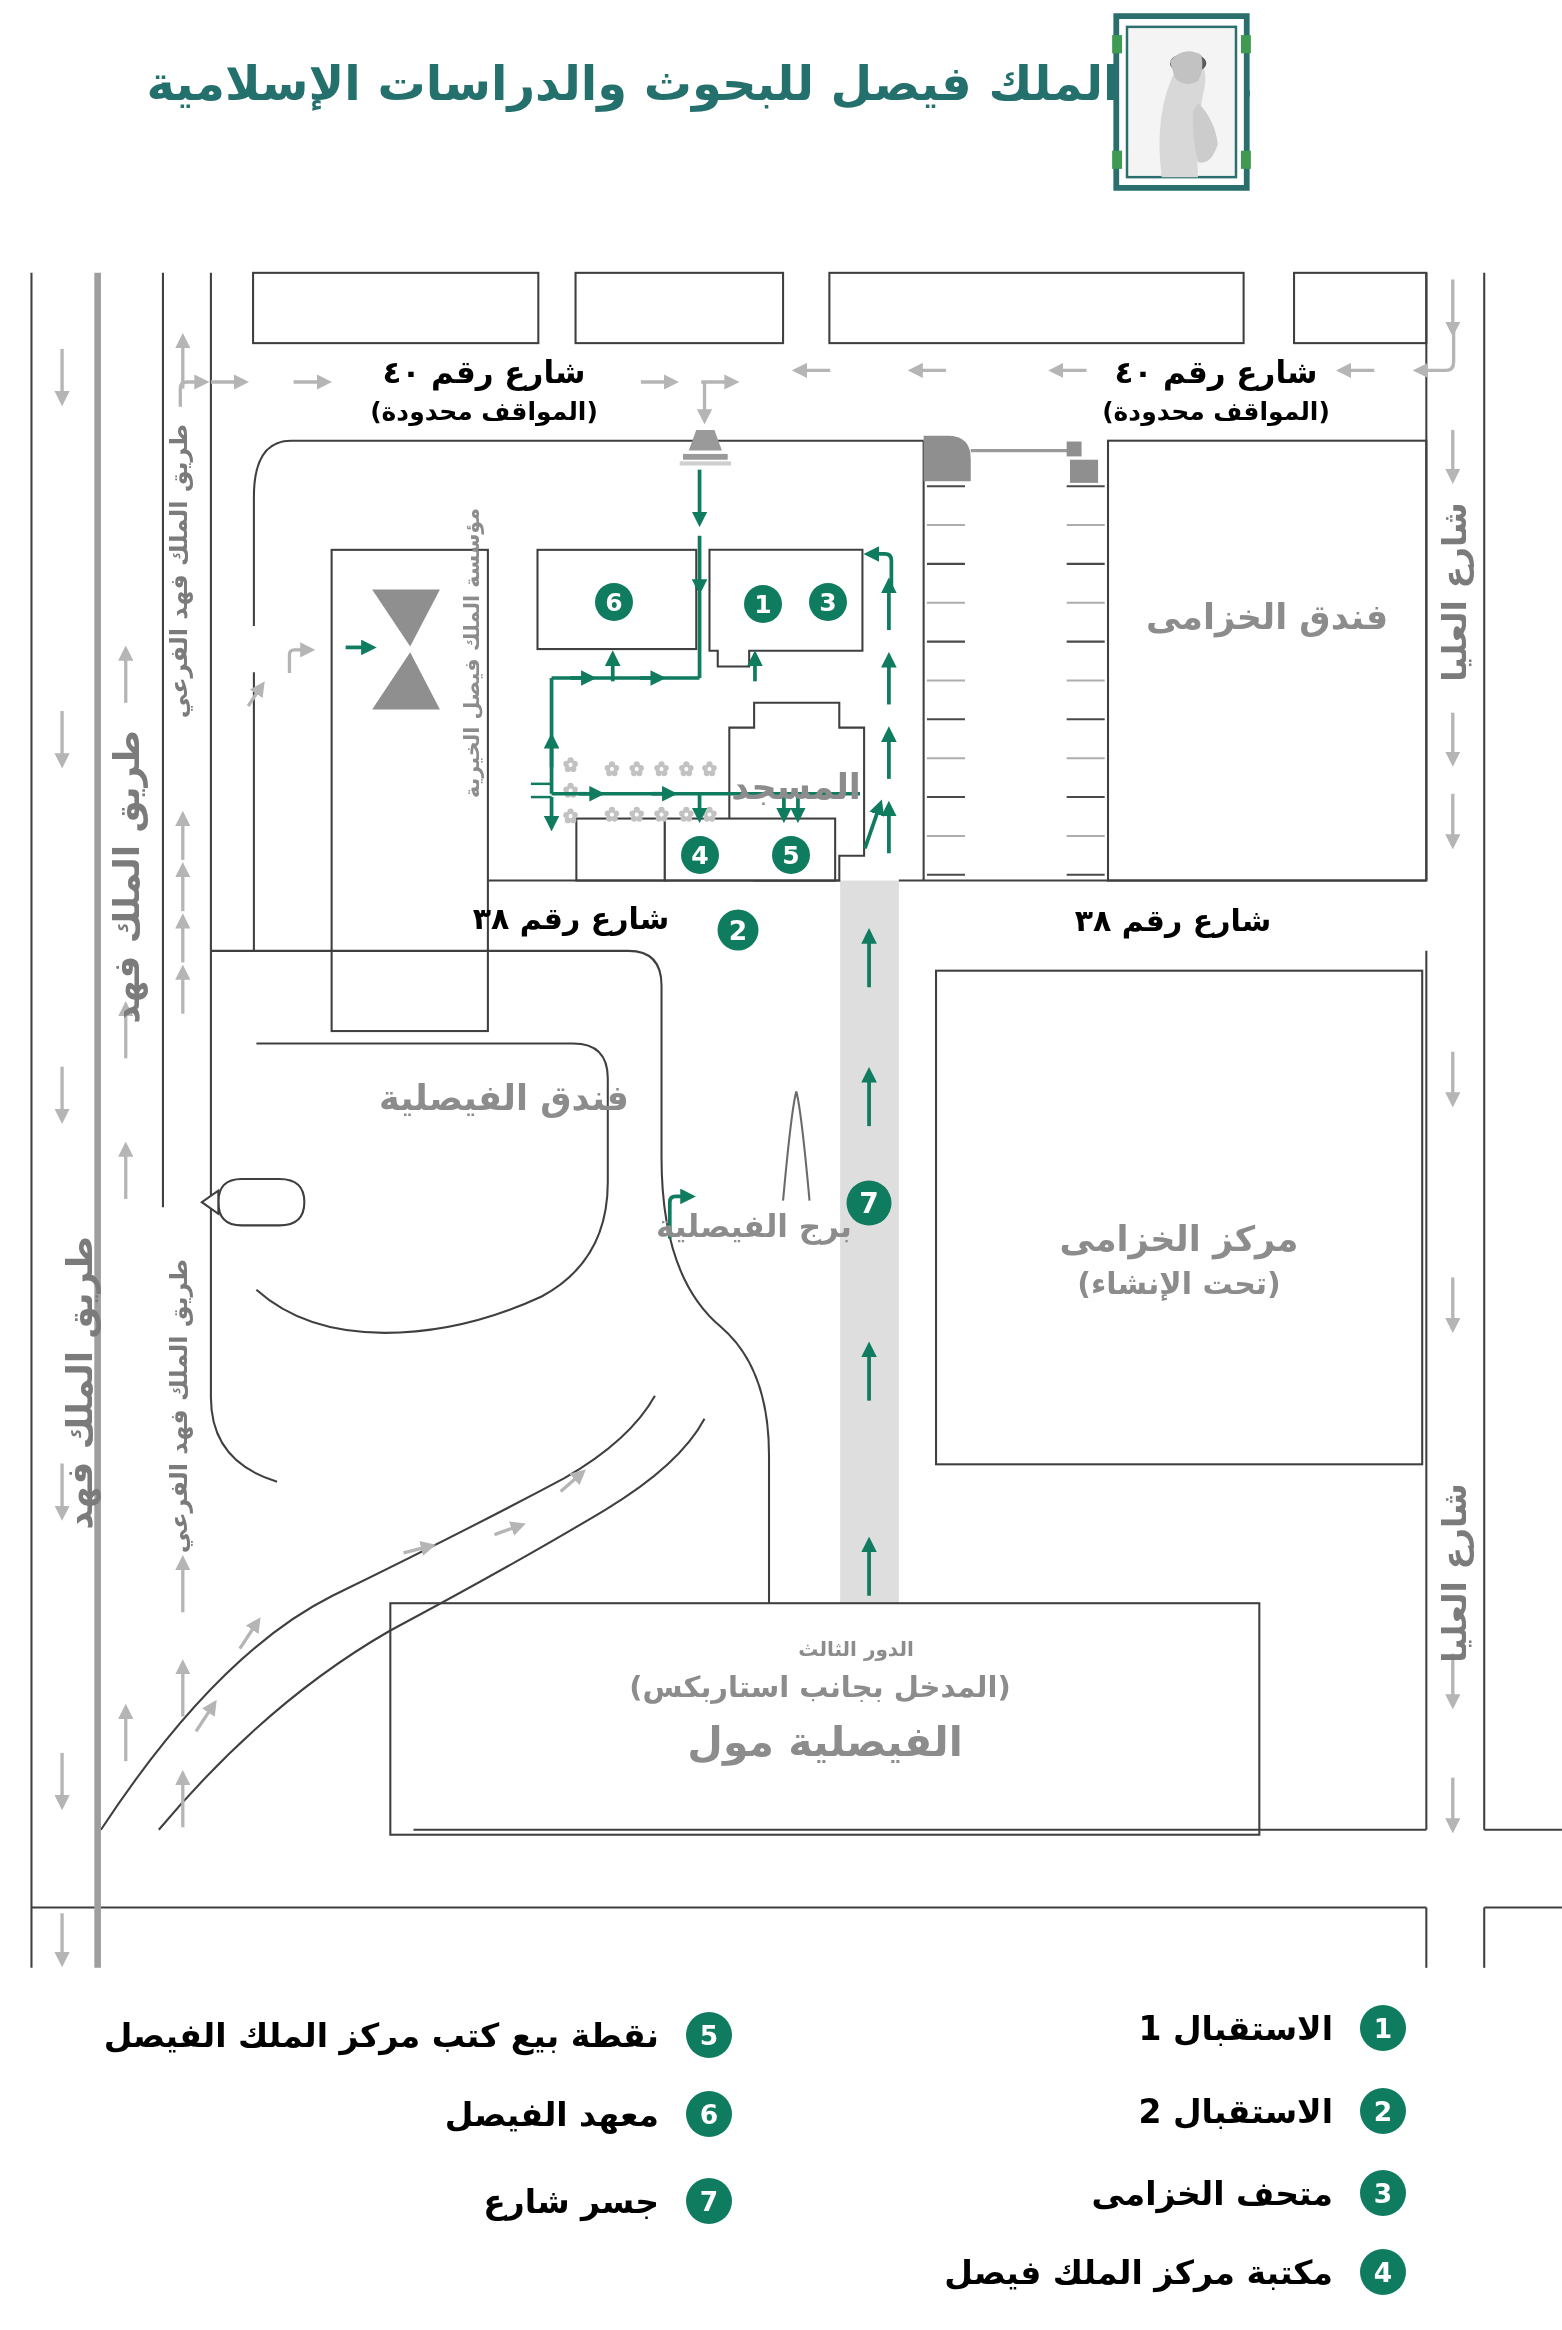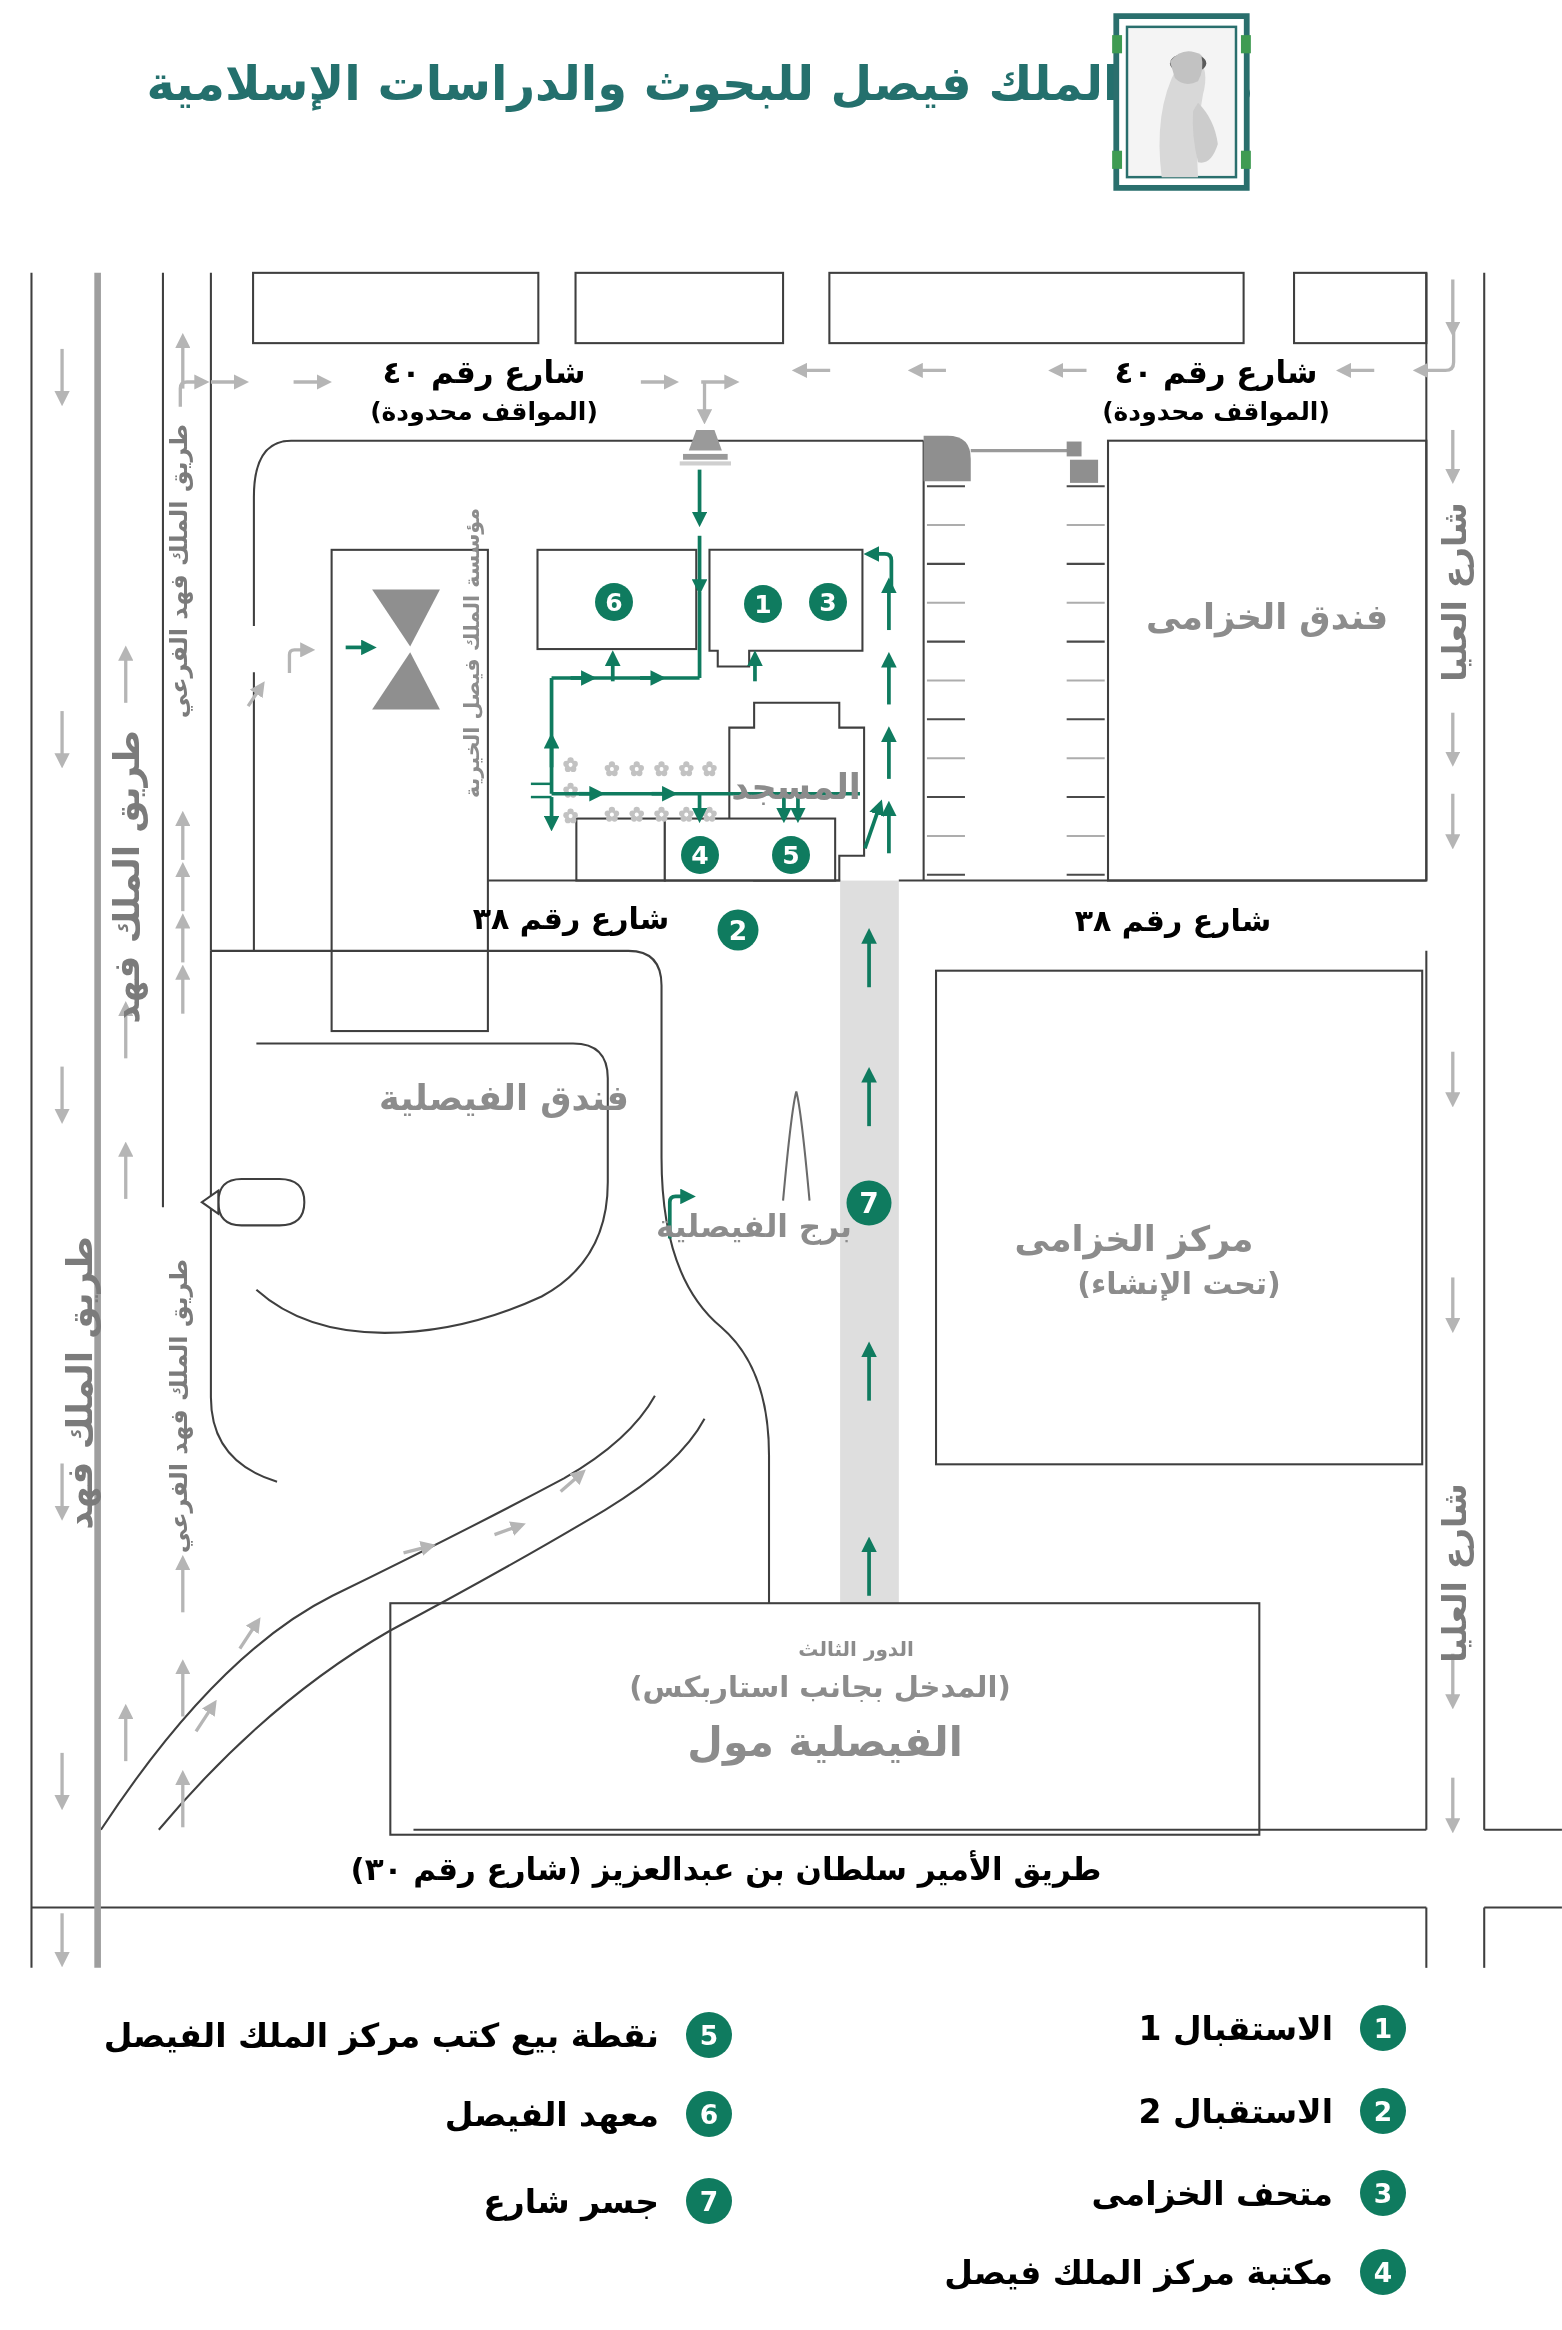--- a/index.html
+++ b/index.html
@@ -268,24 +268,23 @@
   <div class="lbl" style="left:1173px;top:920px;font-size:30px;">شارع رقم ٣٨</div>
 
   <div class="vlbl" style="left:1454px;top:592px;font-size:33px;">شارع العليا</div>
   <div class="vlbl" style="left:1454px;top:1573px;font-size:33px;">شارع العليا</div>
 
   <div class="vlbl" style="left:126px;top:877px;font-size:36px;">طريق الملك فهد</div>
   <div class="vlbl" style="left:79px;top:1383px;font-size:36px;">طريق الملك فهد</div>
   <div class="vlbl" style="left:179px;top:571px;font-size:24px;">طريق الملك فهد الفرعي</div>
   <div class="vlbl" style="left:179px;top:1406px;font-size:24px;">طريق الملك فهد الفرعي</div>
 
-  <div class="lbl" style="left:726px;top:1869px;font-size:31px;">طريق الأمير سلطان بن عبدالعزيز (شارع رقم ٣٠)</div>
 
   <div class="lbl bld" style="left:1267px;top:617px;font-size:35px;">فندق الخزامى</div>
-  <div class="lbl bld" style="left:1134px;top:1239px;font-size:35px;">مركز الخزامى</div>
+  <div class="lbl bld" style="left:1179px;top:1239px;font-size:35px;">مركز الخزامى</div>
   <div class="lbl bld" style="left:1179px;top:1283px;font-size:30px;">(تحت الإنشاء)</div>
   <div class="lbl bld" style="left:796px;top:787px;font-size:35px;">المسجد</div>
   <div class="vlbl bld" style="left:472px;top:653px;font-size:20.7px;">مؤسسة الملك فيصل الخيرية</div>
   <div class="lbl bld" style="left:492px;top:1098px;font-size:35px;margin-left:12px;">فندق الفيصلية</div>
   <div class="lbl bld" style="left:754px;top:1226px;font-size:31px;">برج الفيصلية</div>
   <div class="lbl bld" style="left:825px;top:1742px;font-size:41px;">الفيصلية مول</div>
   <div class="lbl bld" style="left:856px;top:1649px;font-size:20px;">الدور الثالث</div>
   <div class="lbl bld" style="left:820px;top:1687px;font-size:29px;">(المدخل بجانب استاربكس)</div>
 
   <div class="mk s46" style="left:763px;top:604px;">1</div>

